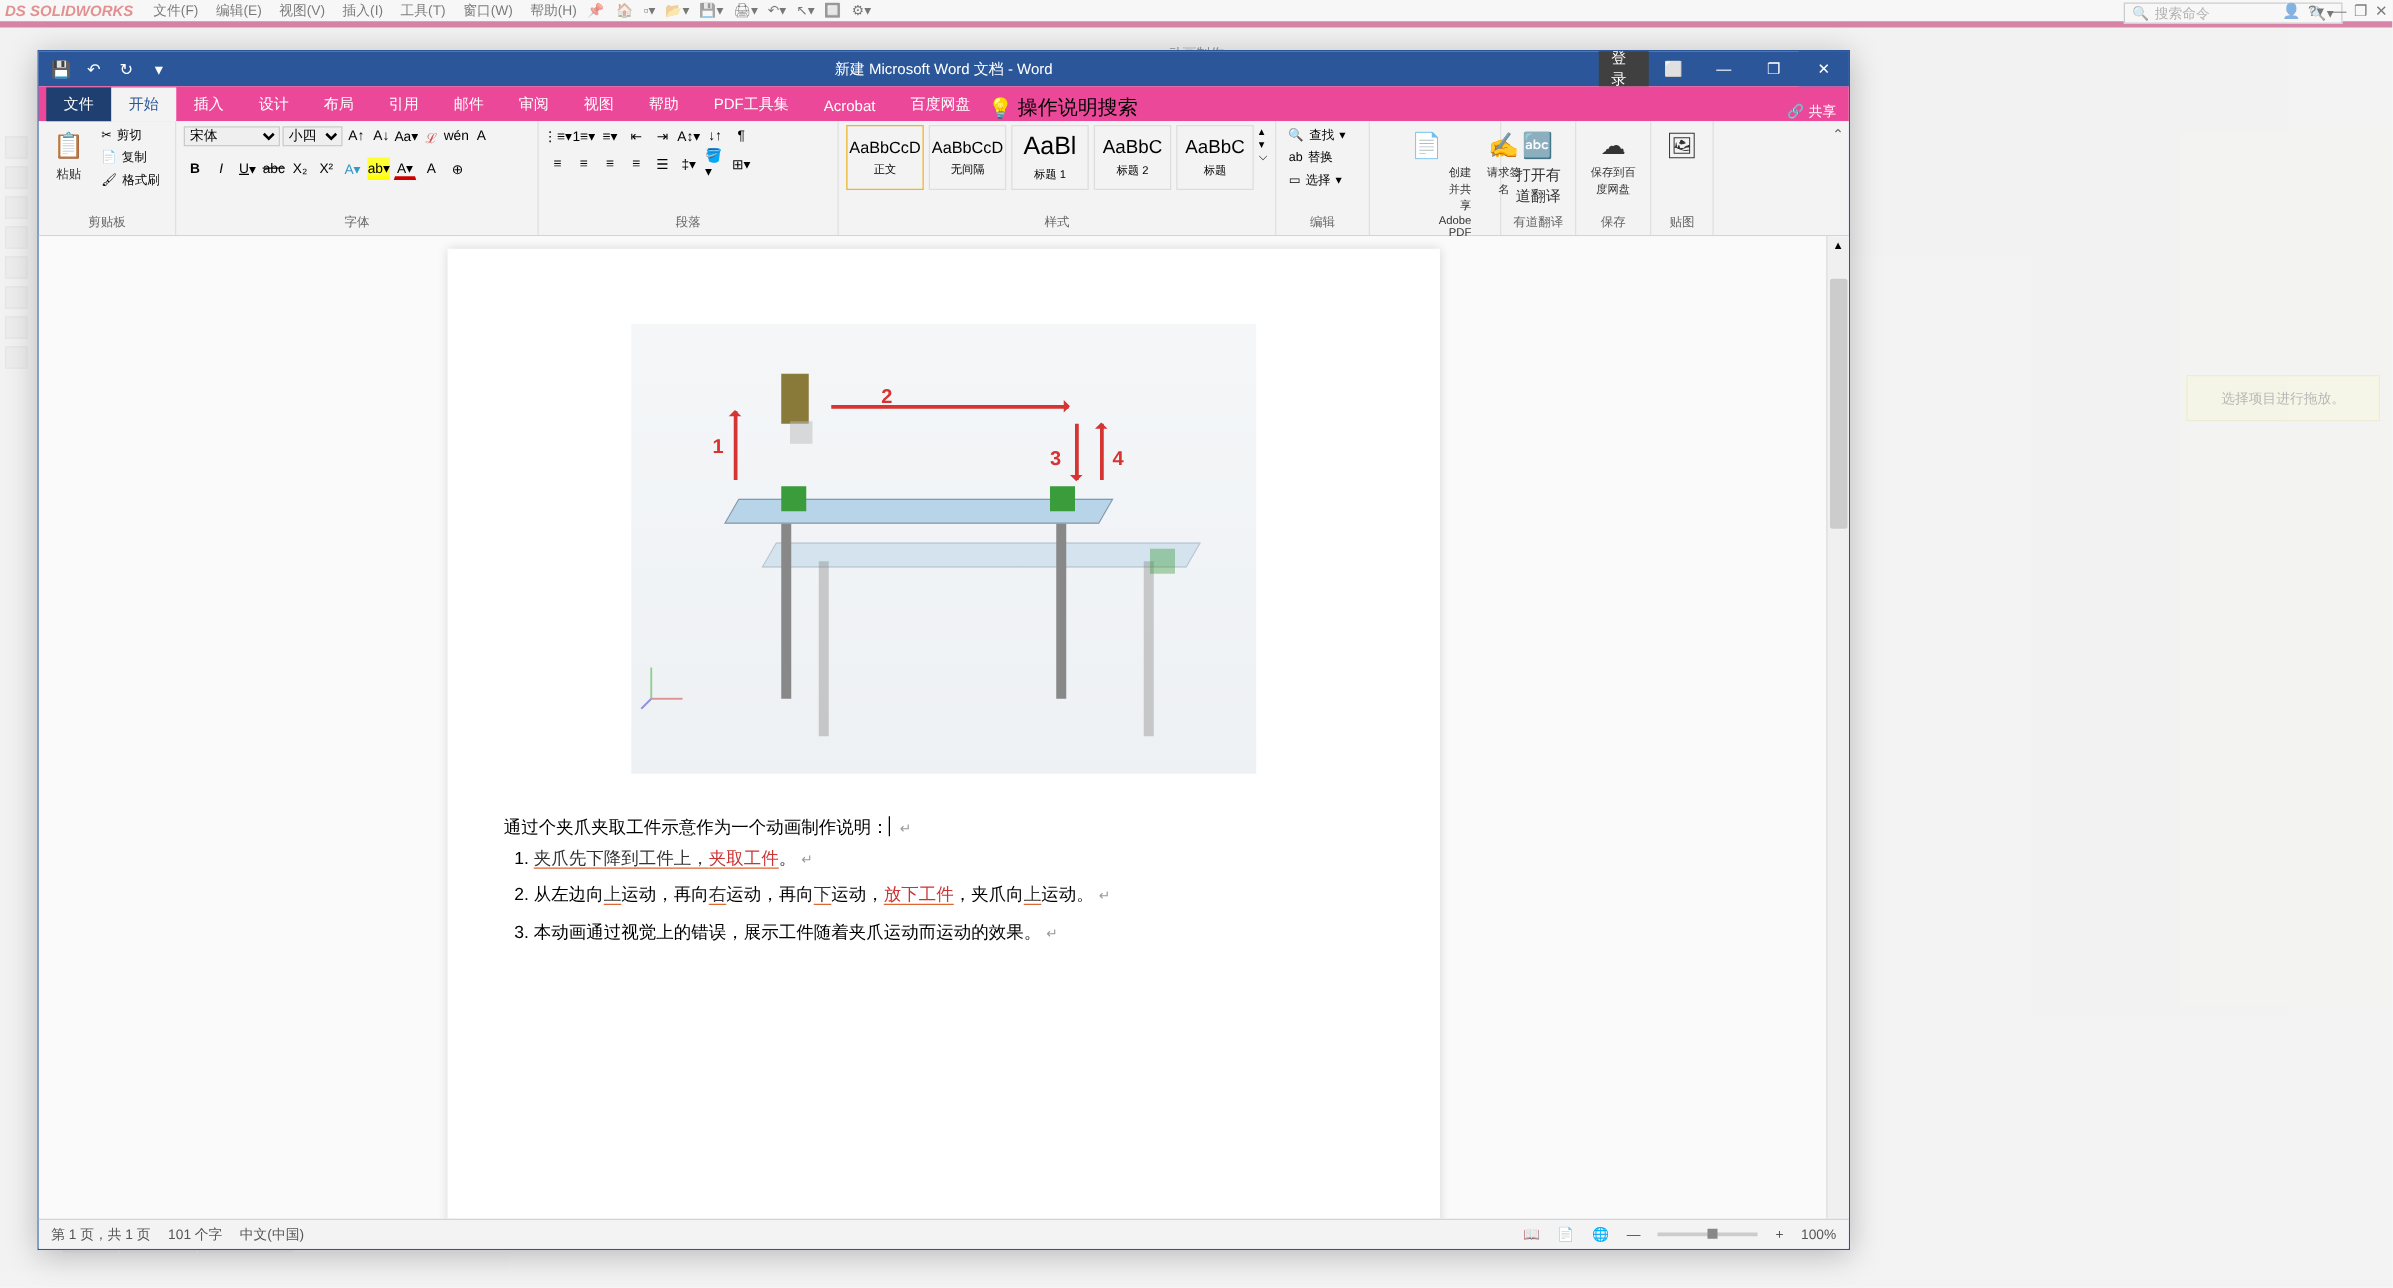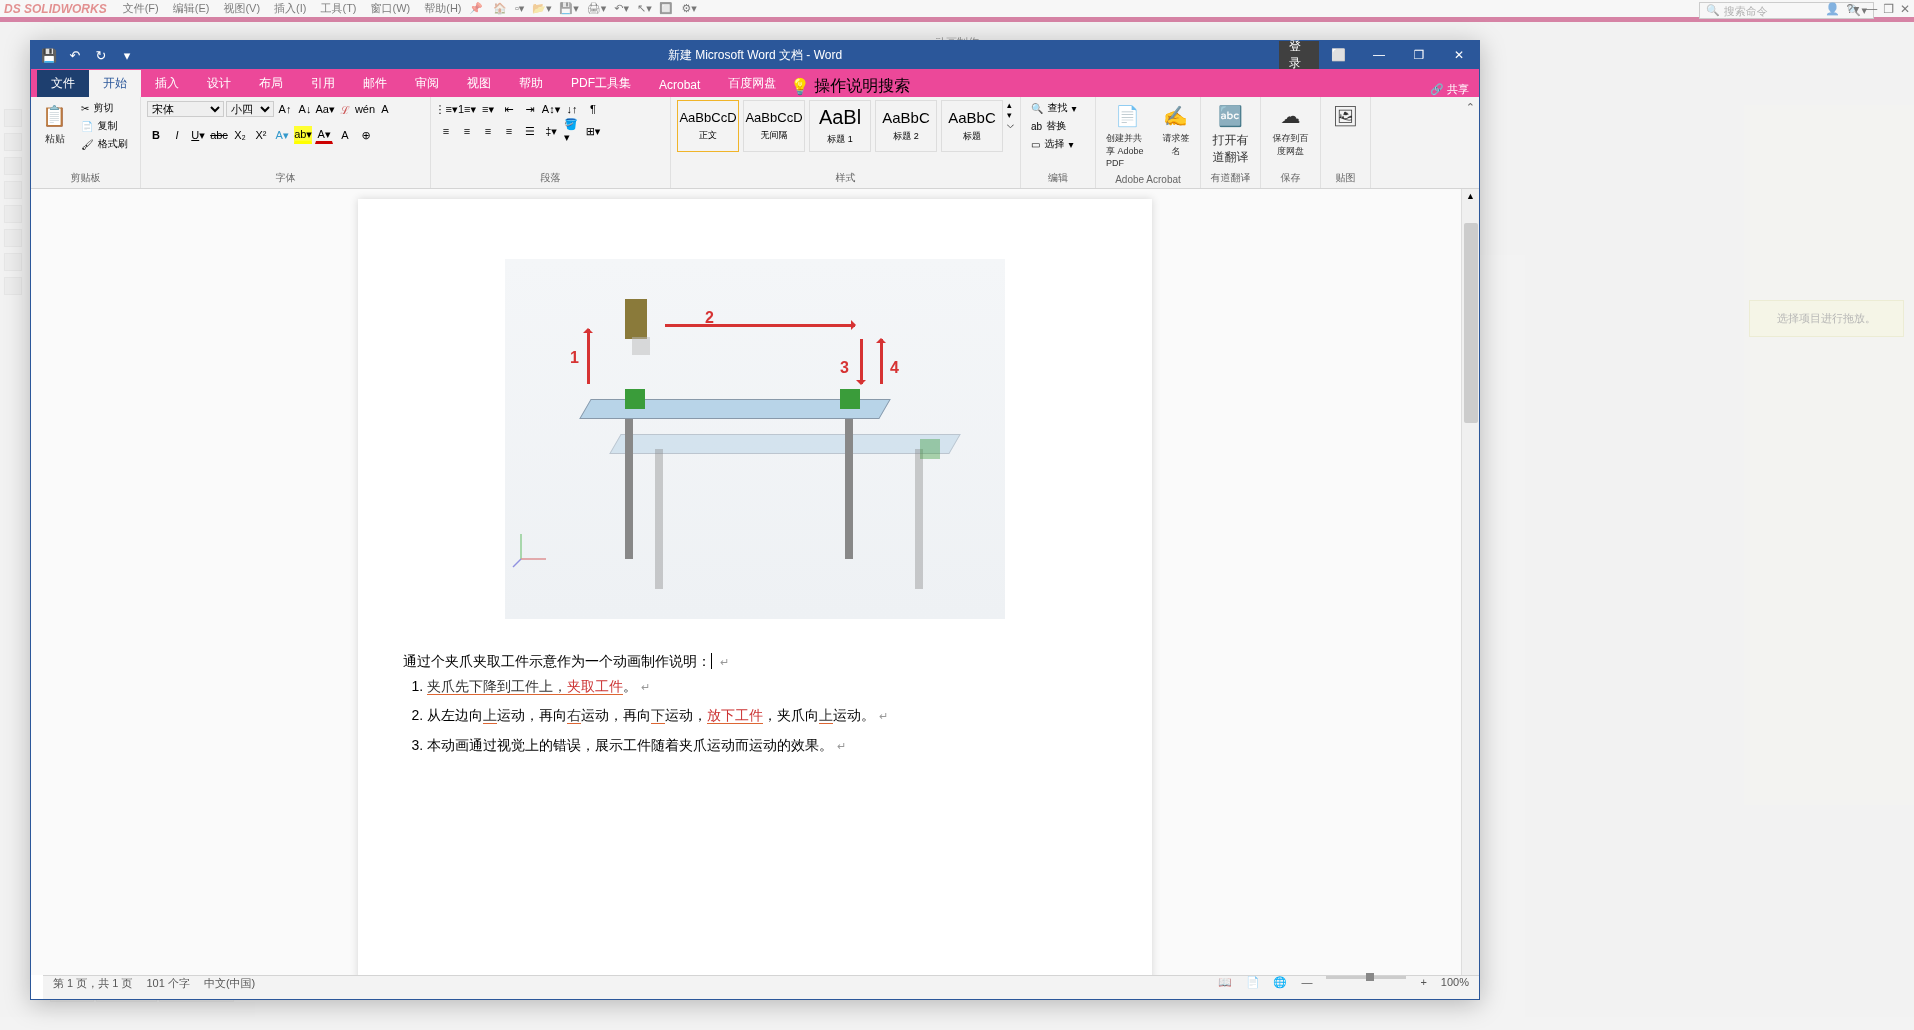--- a/index.html
+++ b/index.html
@@ -67,21 +67,21 @@
 .cube-g { position: absolute; width: 20px; height: 20px; background: #3a9c3a; }
 .gripper { position: absolute; top: 40px; left: 120px; width: 22px; height: 40px; background: #8a7a3a; }
 .arrow-red { position: absolute; color: #d63333; font-weight: bold; font-size: 16px; }
 .doc-text { font-size: 14px; line-height: 1.8; }
 .doc-text .under { border-bottom: 1px solid #d63; color: #333; }
 .doc-text .red { color: #c33; }
 .doc-ol { padding-left: 24px; }
 .doc-ol li { margin-bottom: 4px; }
 .ret-mark { color: #999; font-size: 11px; margin-left: 4px; }
 
-.word-statusbar { position: absolute; bottom: 0; left: 0; right: 0; height: 24px; background: #f3f3f3; border-top: 1px solid #d4d4d4; display: flex; align-items: flex-start; font-size: 11px; padding: 0 10px; gap: 14px; color: #555; margin-left: 12px; }
+.word-statusbar { position: absolute; bottom: 0; left: 0; right: 0; height: 24px; background: #f3f3f3; border-top: 1px solid #d4d4d4; display: flex; align-items: center; font-size: 11px; padding: 0 10px; gap: 14px; color: #555; }
 .word-statusbar .spacer { flex: 1; }
 
 .word-scroll { position: absolute; right: 0; top: 148px; bottom: 24px; width: 18px; background: #f0f0f0; border-left: 1px solid #ddd; }
 .word-scroll-thumb { width: 14px; height: 200px; background: #ccc; margin: 20px auto; border-radius: 2px; }
 
 .axis-gizmo { position: absolute; bottom: 50px; left: 6px; width: 40px; height: 40px; opacity: 0.5; }
 </style>
 </head>
 <body>
 
@@ -336,21 +336,21 @@
           </div>
         <div class="rb-smallbtn"><span>▭</span><span>选择</span>▾</div>
       </div>
       <div class="rb-group-label">编辑</div>
     </div>
 
     <div class="rb-group" style="width:105px;">
       <div class="rb-content">
         <div class="rb-bigbtn">
             <div class="bi">📄</div>
-            <span style="font-size:9px;text-align:left;">创建并共享 Adobe PDF</span>
+            <span style="font-size:9px;text-align:right;margin-left:45px;">创建并共享 Adobe PDF</span>
           </div>
         <div class="rb-bigbtn">
             <div class="bi">✍</div>
             <span style="font-size:9px;text-align:center;">请求签名</span>
           </div>
       </div>
       <div class="rb-group-label">Adobe Acrobat</div>
     </div>
 
     <div class="rb-group" style="width:60px;">

